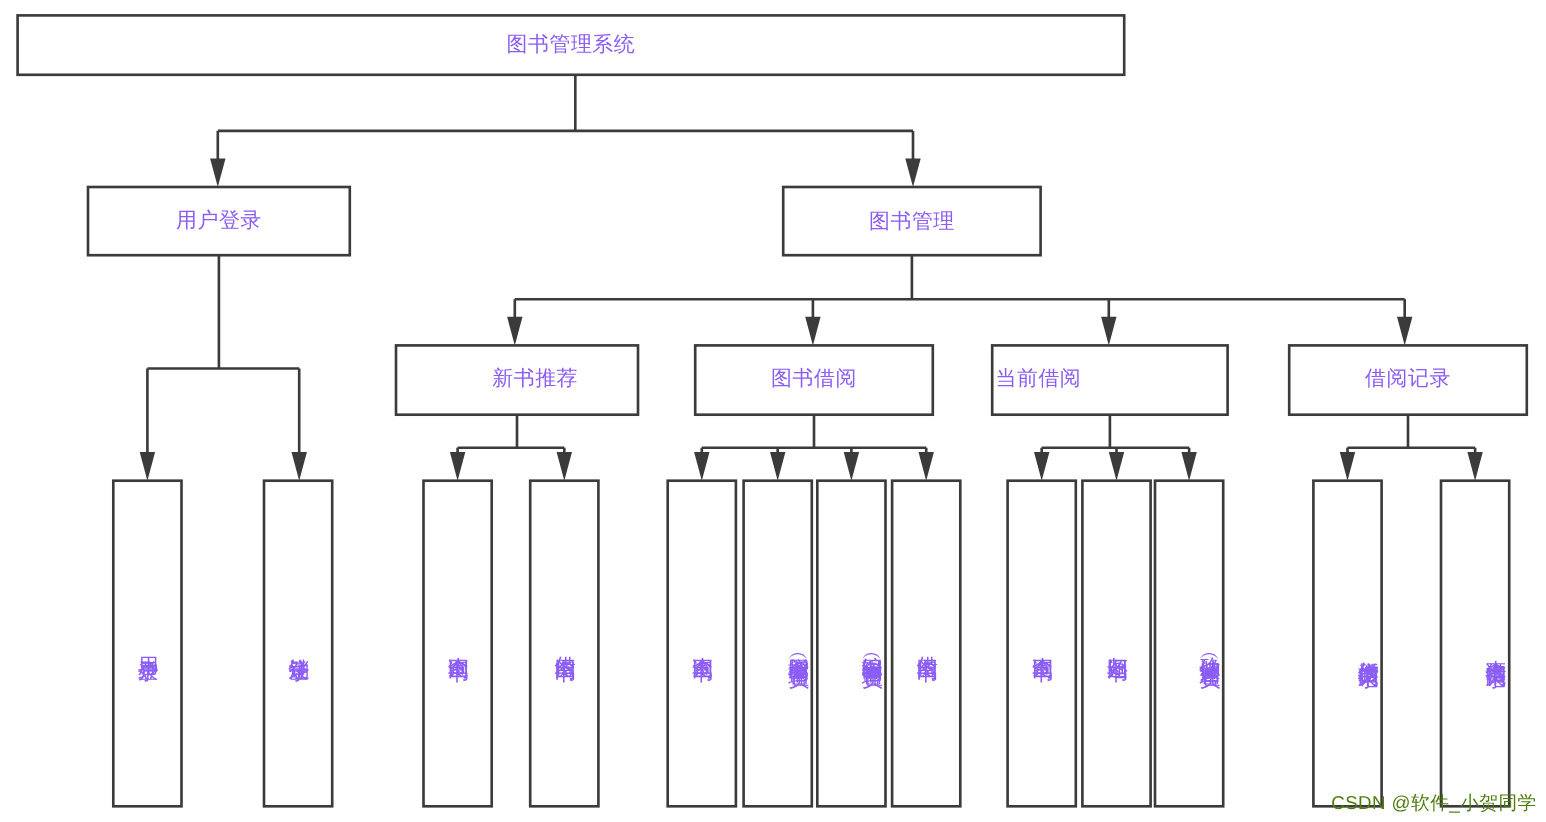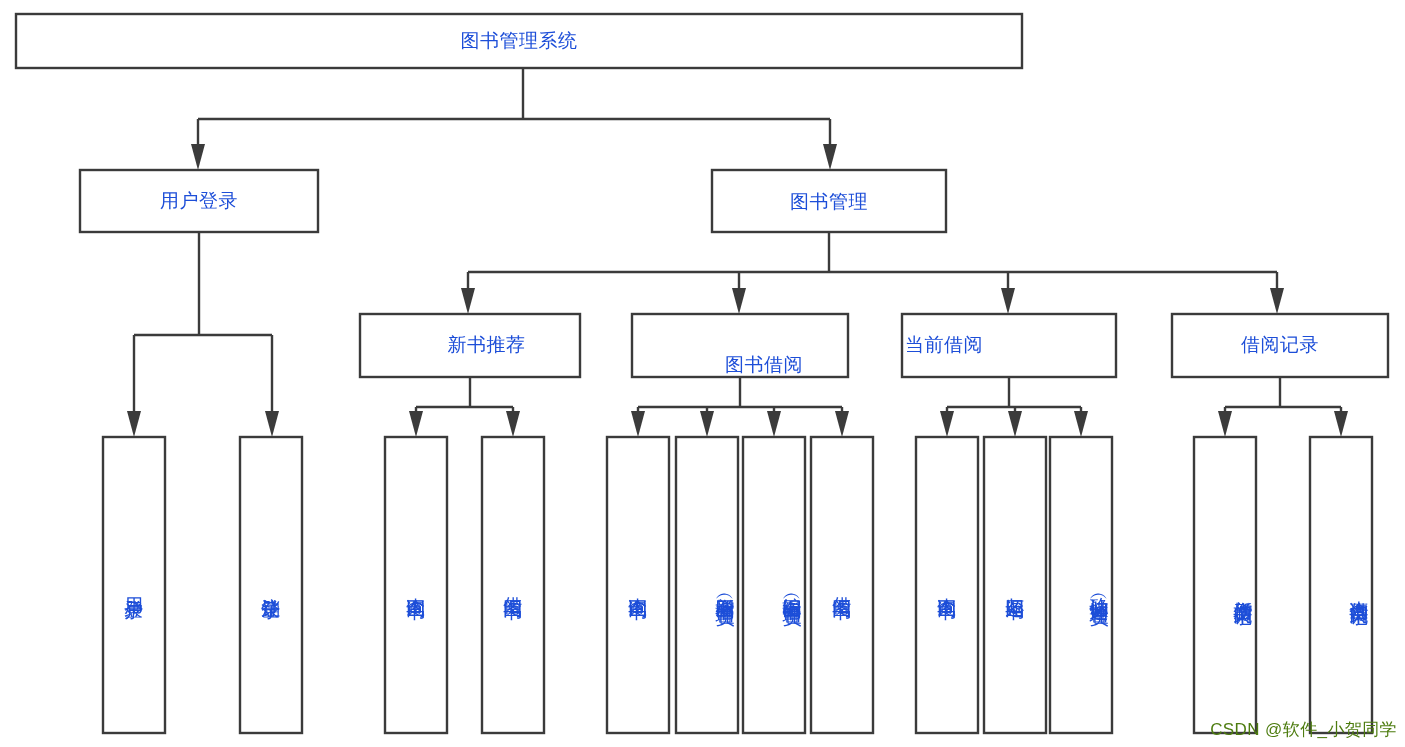--- a/index.html
+++ b/index.html
@@ -39,21 +39,21 @@
   }
   .arrow-head {
     fill: #3b3b3b;
     stroke: none;
   }
   .node-label {
     position: absolute;
     display: flex;
     align-items: center;
     justify-content: center;
-    color: #1d4ed8;
+    color: #8b5cf6;
     font-family: "Liberation Sans", "DejaVu Sans", sans-serif;
     text-align: center;
     pointer-events: none;
     box-sizing: border-box;
   }
   .node-label.horizontal {
     font-size: 19px;
     line-height: 1.2;
     letter-spacing: 0.5px;
   }
@@ -178,21 +178,21 @@
         <rect x="1194" y="437" width="62" height="296" class="node-rect"></rect>
         <rect x="1310" y="437" width="62" height="296" class="node-rect"></rect>
       </g>
   </svg>
 
   <div id="labels-layer">
       <div class="node-label horizontal" style="left: 16px; top: 14px; width: 1006px; height: 54px;">图书管理系统</div>
       <div class="node-label horizontal" style="left: 80px; top: 170px; width: 238px; height: 62px;">用户登录</div>
       <div class="node-label horizontal" style="left: 712px; top: 170px; width: 234px; height: 64px;">图书管理</div>
       <div class="node-label horizontal" style="left: 360px; top: 314px; width: 220px; height: 63px; padding-left: 33px;">新书推荐</div>
-      <div class="node-label horizontal" style="left: 656px; top: 314px; width: 216px; height: 63px; margin-top: 20px;">图书借阅</div>
+      <div class="node-label horizontal" style="left: 632px; top: 314px; width: 216px; height: 63px;">图书借阅</div>
       <div class="node-label horizontal" style="left: 856px; top: 314px; width: 176px; height: 63px;">当前借阅</div>
       <div class="node-label horizontal" style="left: 1172px; top: 314px; width: 216px; height: 63px; border-radius: 16px;">借阅记录</div>
       <div class="node-label vertical tall" style="left: 103px; top: 437px; width: 62px; height: 296px;">用户登录</div>
       <div class="node-label vertical tall" style="left: 240px; top: 437px; width: 62px; height: 296px;">注销登录</div>
       <div class="node-label vertical tall" style="left: 385px; top: 437px; width: 62px; height: 296px;">查询图书</div>
       <div class="node-label vertical tall" style="left: 482px; top: 437px; width: 62px; height: 296px;">借阅图书</div>
       <div class="node-label vertical tall" style="left: 607px; top: 437px; width: 62px; height: 296px;">查询图书</div>
       <div class="node-label vertical" style="left: 676px; top: 437px; width: 62px; height: 296px;">新增图书（管理员）</div>
       <div class="node-label vertical" style="left: 743px; top: 437px; width: 62px; height: 296px;">编辑图书（管理员）</div>
       <div class="node-label vertical tall" style="left: 811px; top: 437px; width: 62px; height: 296px;">借阅图书</div>

